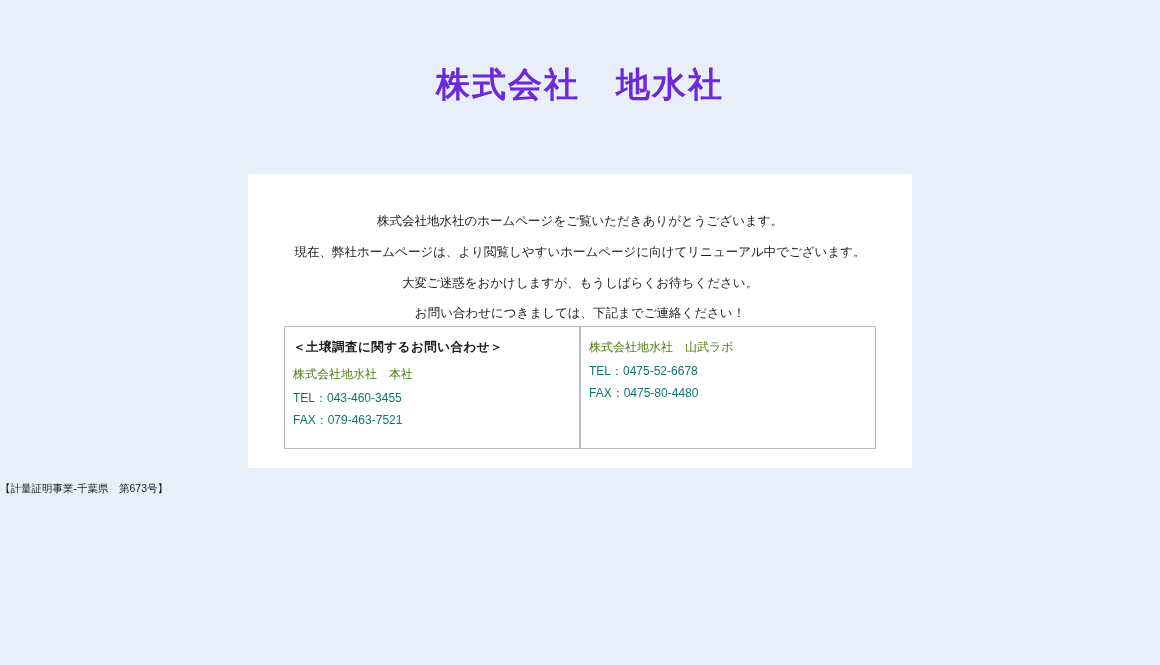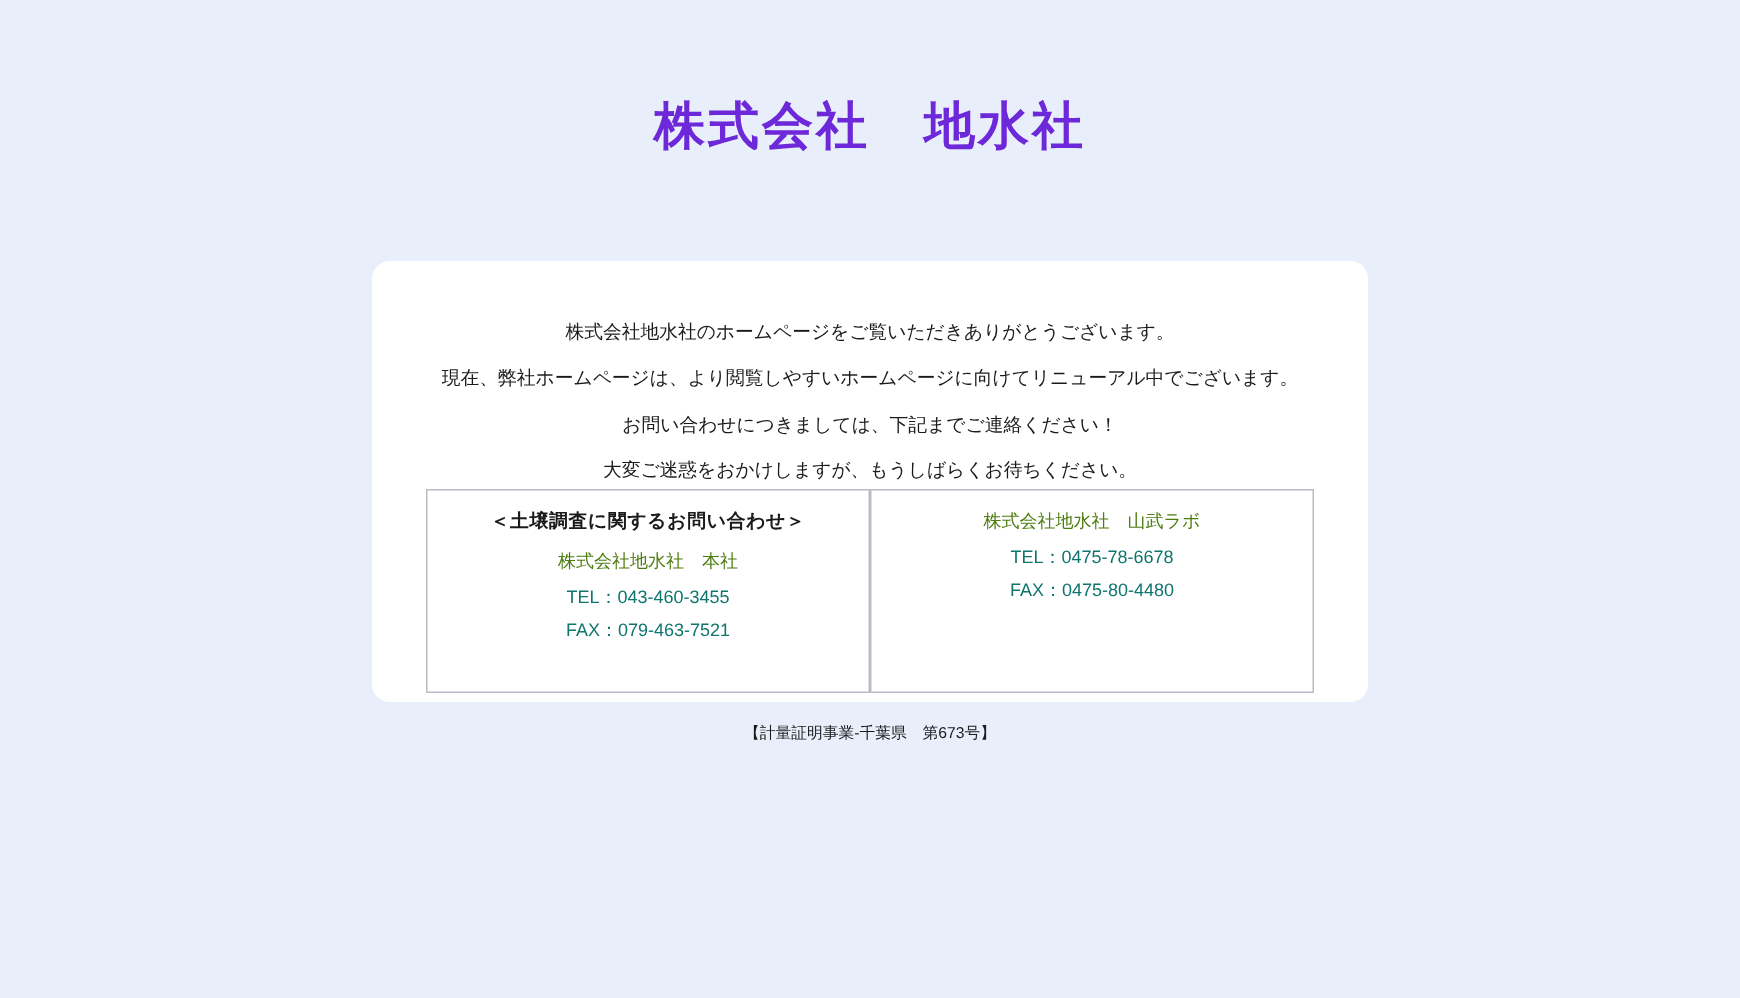--- a/index.html
+++ b/index.html
@@ -30,21 +30,21 @@
     margin: 0;
     line-height: 1.2;
   }
   .card {
     position: absolute;
     left: 248px;
     top: 174px;
     width: 664px;
     height: 294px;
     background: #ffffff;
-    border-radius: 12px;
+    border-radius: 2px;
     box-sizing: border-box;
   }
   .intro {
     padding-top: 38px;
   }
   .intro p {
     margin: 0 0 12px 0;
     text-align: center;
     font-size: 12.5px;
     color: #1b1b1b;
@@ -55,22 +55,22 @@
     left: 36px;
     top: 152px;
     width: 592px;
     display: flex;
     justify-content: space-between;
   }
   .contact-box {
     width: 344px;
     box-sizing: border-box;
     border: 1px solid #b9bcc4;
-    padding: 12px 8px 27px 8px;
-    text-align: center;
+    padding: 12px 8px 14px 8px;
+    text-align: left;
   }
   .contact-box .box-title {
     font-size: 12.5px;
     font-weight: bold;
     color: #1b1b1b;
     margin-bottom: 10px;
     letter-spacing: 0.5px;
   }
   .contact-box .box-org {
     font-size: 12px;
@@ -80,53 +80,53 @@
   .contact-box .box-line {
     font-size: 12px;
     color: #0f766e;
     margin-bottom: 5px;
   }
   .footnote {
     position: absolute;
     left: 0;
     top: 482px;
     width: 100%;
-    text-align: center;
+    text-align: left;
     font-size: 10.5px;
     color: #1b1b1b;
   }
 </style>
 </head>
 <body>
 
 <div class="page">
 
   <h1 class="site-title">株式会社　地水社</h1>
 
   <div class="card">
 
     <div class="intro">
       <p>株式会社地水社のホームページをご覧いただきありがとうございます。</p>
       <p>現在、弊社ホームページは、より閲覧しやすいホームページに向けてリニューアル中でございます。</p>
+      <p>大変ご迷惑をおかけしますが、もうしばらくお待ちください。</p>
       <p>お問い合わせにつきましては、下記までご連絡ください！</p>
-      <p>大変ご迷惑をおかけしますが、もうしばらくお待ちください。</p>
     </div>
 
     <div class="boxes">
 
       <div class="contact-box">
         <div class="box-title">＜土壌調査に関するお問い合わせ＞</div>
         <div class="box-org">株式会社地水社　本社</div>
         <div class="box-line">TEL：043-460-3455</div>
         <div class="box-line">FAX：079-463-7521</div>
       </div>
 
       <div class="contact-box">
         <div class="box-org">株式会社地水社　山武ラボ</div>
-        <div class="box-line">TEL：0475-78-6678</div>
+        <div class="box-line">TEL：0475-52-6678</div>
         <div class="box-line">FAX：0475-80-4480</div>
       </div>
 
     </div>
   </div>
 
   <div class="footnote">【計量証明事業-千葉県　第673号】</div>
 
 </div>
 

